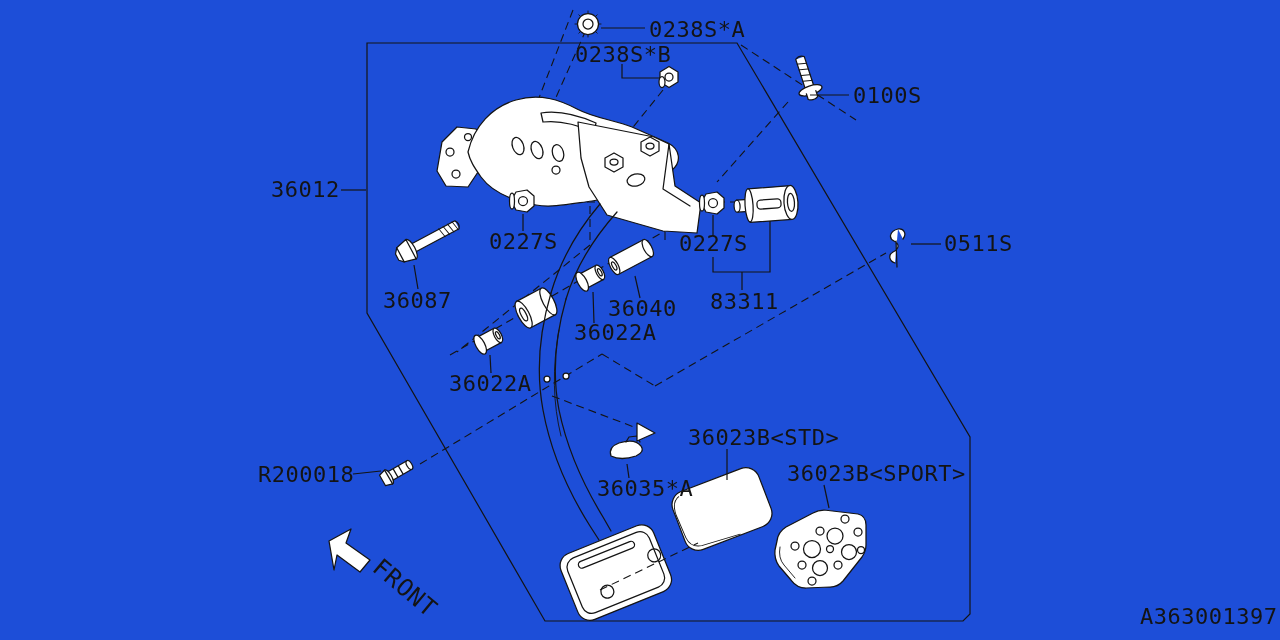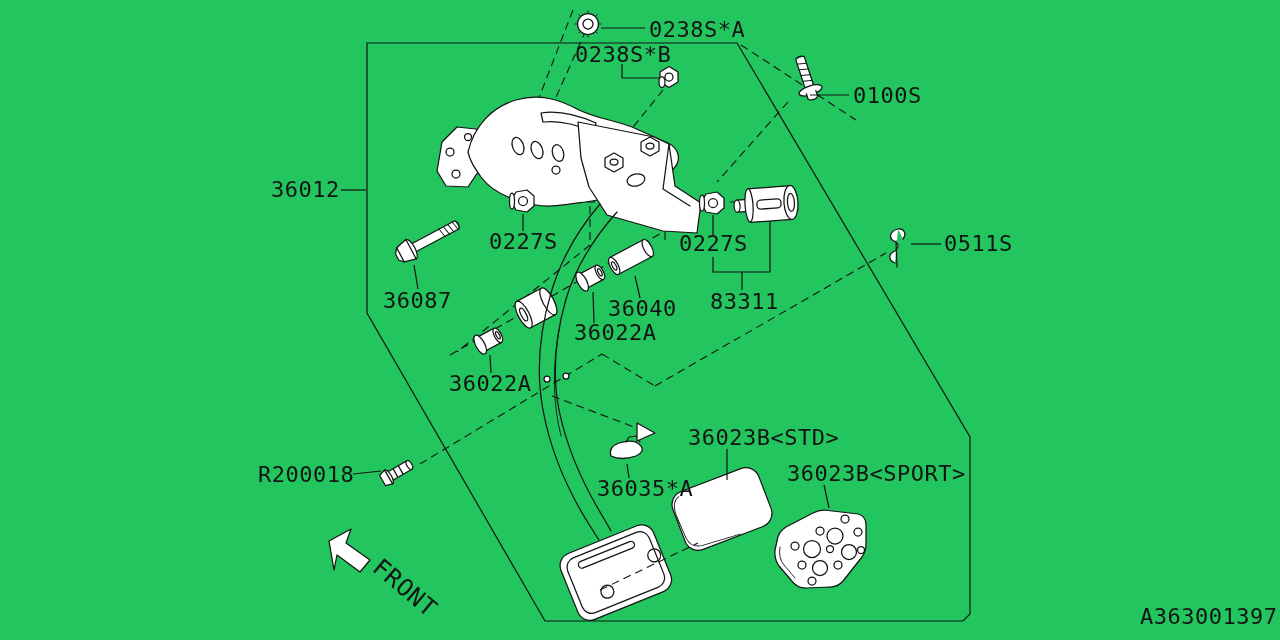--- a/index.html
+++ b/index.html
@@ -1,17 +1,17 @@
 <!DOCTYPE html>
 <html><head>
 <meta charset="utf-8">
 <title>Parts Diagram</title>
 <style>
   html,body{margin:0;padding:0;background:#fff;}
-  .stage{position:relative;width:1280px;height:640px;background:#22c55e;overflow:hidden;}
+  .stage{position:relative;width:1280px;height:640px;background:#1d4ed8;overflow:hidden;}
   svg{display:block;}
   text{font-family:"DejaVu Sans Mono","Liberation Mono",monospace;font-size:22px;fill:#141414;letter-spacing:0.5px;}
   text.front{font-size:24px;}
   .ln{stroke:#141414;stroke-width:1.2;fill:none;}
   .dash{stroke:#141414;stroke-width:1.1;fill:none;stroke-dasharray:8 5;}
   .part{stroke:#141414;stroke-width:1.25;fill:#fff;stroke-linejoin:round;stroke-linecap:round;}
   .part .nofill{fill:none;}
   .mask{fill:#fff;stroke:none;}
   .thin{stroke-width:0.9;}
 </style>

